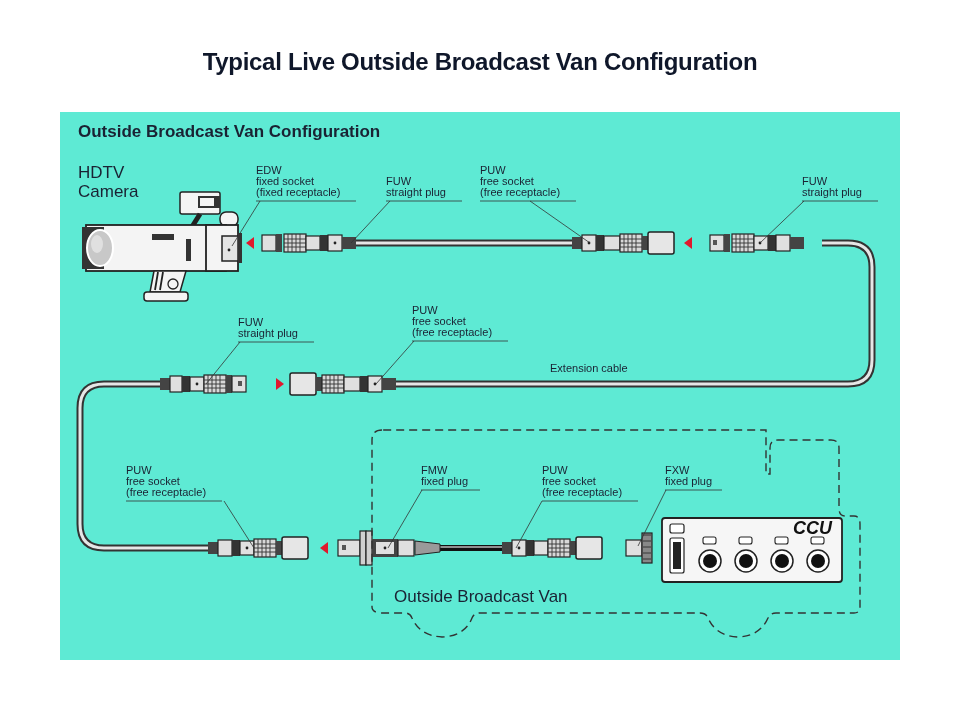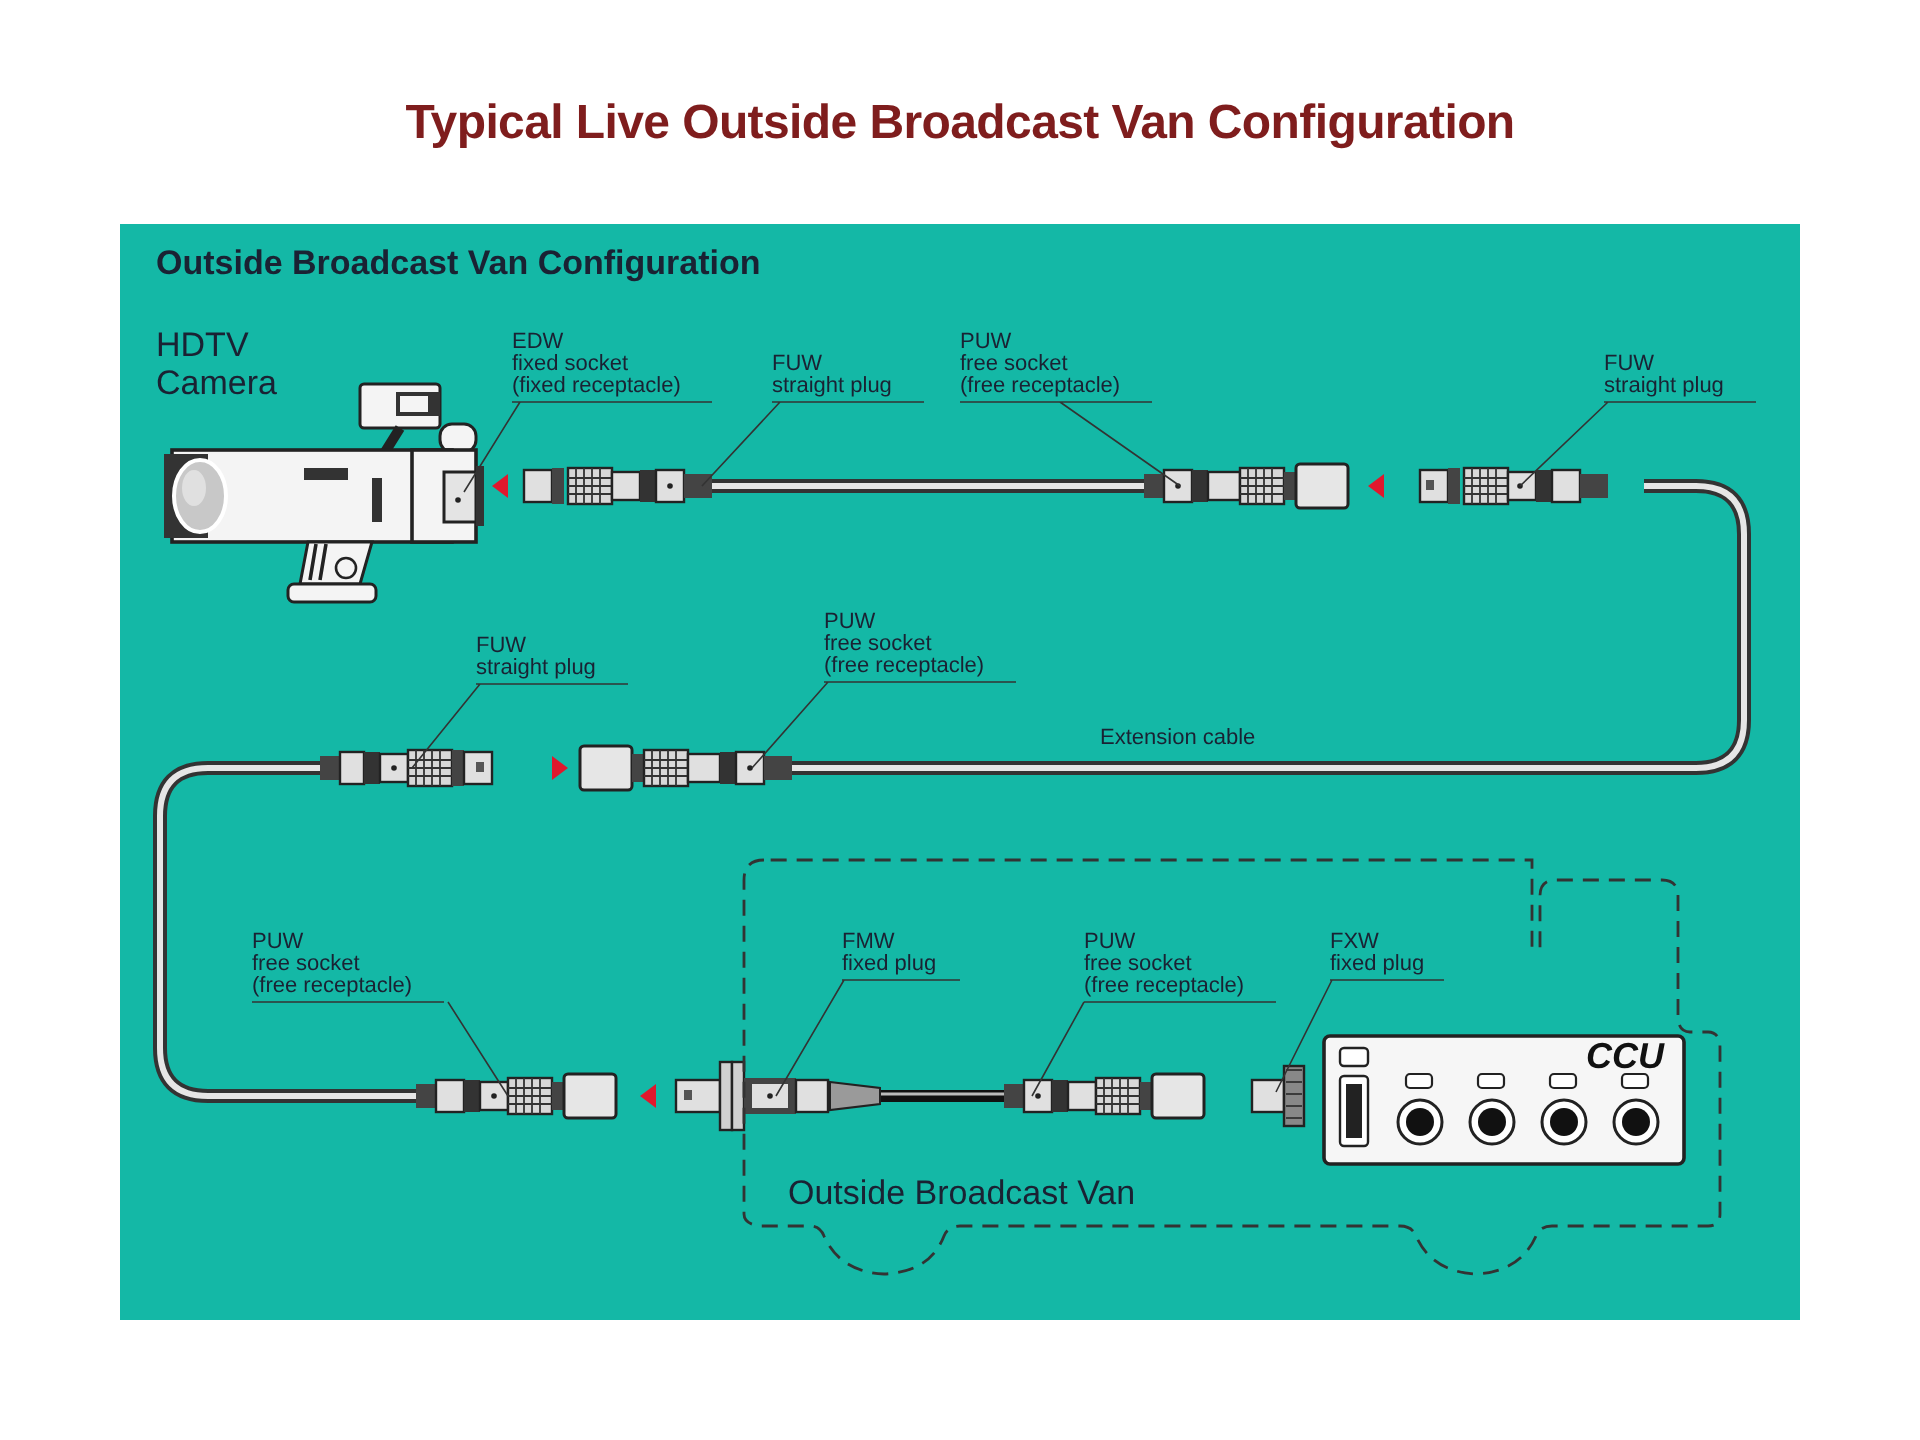--- a/index.html
+++ b/index.html
@@ -1,24 +1,24 @@
 <!DOCTYPE html>
 <html><head>
 <meta charset="utf-8">
 <style>
   html, body { margin: 0; padding: 0; background: #ffffff; }
   body { width: 960px; height: 720px; position: relative; overflow: hidden; font-family: "Liberation Sans", sans-serif; }
   .slide-title {
     position: absolute; left: 0; top: 48px; width: 960px; text-align: center;
-    font-family: "Liberation Sans", sans-serif; font-weight: bold; font-size: 24px; color: #7f1d1d;
+    font-family: "Liberation Sans", sans-serif; font-weight: bold; font-size: 24px; color: #0f172a;
     letter-spacing: -0.3px;
   }
   .panel {
     position: absolute; left: 60px; top: 112px; width: 840px; height: 548px;
-    background: #14b8a6;
+    background: #5eead4;
     text-align: right;
   }
   svg { position: absolute; left: 0; top: 0; }
   .lbl { font-family: "Liberation Sans", sans-serif; fill: #1a2233; }
   .lbl-sm { font-size: 11px; }
   .lbl-hdr { font-size: 17px; font-weight: bold; fill: #1a2233; }
   .lbl-cam { font-size: 17px; fill: #1a2233; }
   .lbl-van { font-size: 17px; fill: #1a2233; }
   .lbl-ccu { font-size: 18px; font-weight: bold; font-style: italic; fill: #111; }
 </style>

